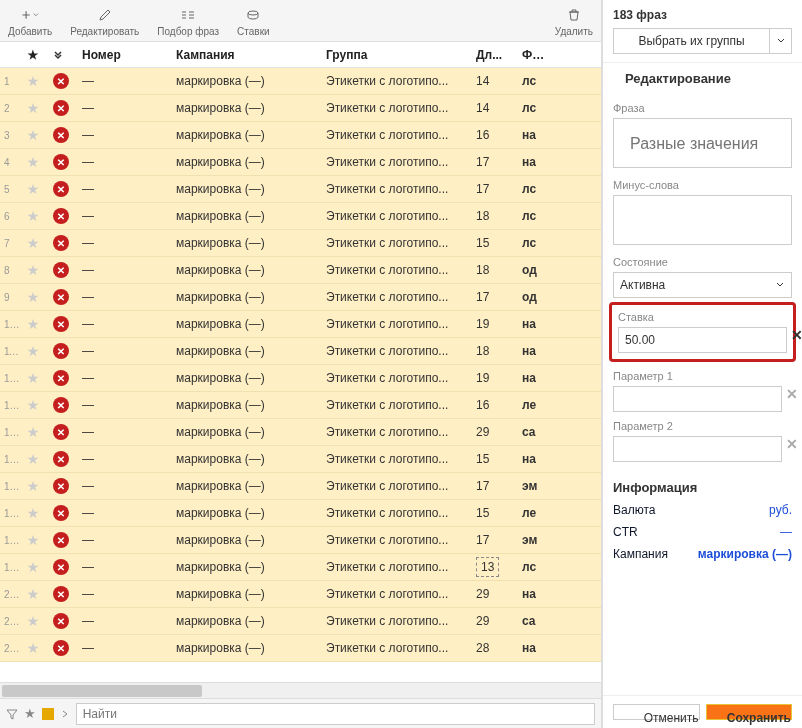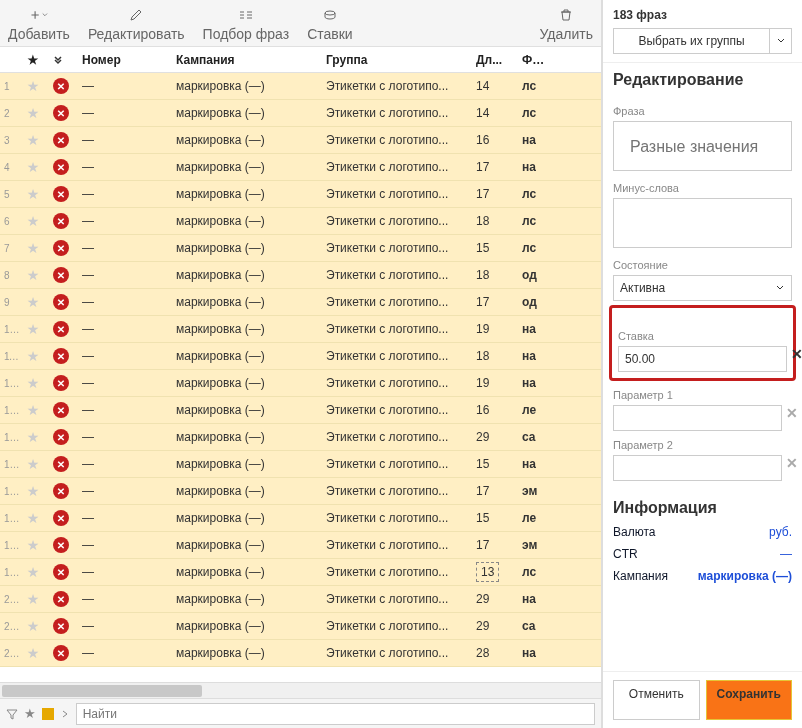--- a/index.html
+++ b/index.html
@@ -5,21 +5,21 @@
 *{box-sizing:border-box;margin:0;padding:0;font-family:Arial,Helvetica,sans-serif;font-size:12px;color:#333}
 body{background:#f5f5f5;width:802px;height:728px;overflow:hidden;position:relative}
 .main{display:flex;height:100%}
 .left{flex:1;display:flex;flex-direction:column;border-right:1px solid #ddd;background:#fff;min-width:0}
 .right{width:200px;background:#fff;display:flex;flex-direction:column;border-left:1px solid #ddd}
 
 
 .toolbar{display:flex;align-items:flex-end;padding:6px 8px 4px;border-bottom:1px solid #e0e0e0;background:#f5f5f5;gap:18px}
 .tb-item{display:flex;flex-direction:column;align-items:center;gap:2px;cursor:pointer}
 .tb-item .ic{width:18px;height:18px;display:flex;align-items:center;justify-content:center;color:#666}
-.tb-item .lbl{font-size:14px;color:#666}
+.tb-item .lbl{font-size:10px;color:#666}
 .tb-spacer{flex:1}
 .tb-plus{display:flex;align-items:center;gap:2px}
 
 
 .hdr{display:flex;align-items:center;border-bottom:1px solid #e0e0e0;background:#fff;height:26px}
 .hdr .cell{padding:4px 6px;font-weight:bold;font-size:12px;color:#222;overflow:hidden;text-overflow:ellipsis;white-space:nowrap}
 .c-n{width:20px;text-align:center}
 .c-star{width:26px;text-align:center}
 .c-stat{width:30px;text-align:center}
 .c-num{width:94px}
@@ -44,35 +44,35 @@
 .filterbar{height:30px;background:#f5f5f5;border-top:1px solid #ddd;display:flex;align-items:center;padding:0 6px;gap:6px}
 .filterbar .ic{color:#888;font-size:13px}
 .filterbar .gold{width:12px;height:12px;background:#e6a800}
 .search{flex:1;border:1px solid #ccc;height:22px;padding:0 6px;background:#fff}
 
 
 .r-head{padding:8px 10px 6px;font-weight:bold;font-size:12px}
 .r-sel{padding:0 10px 8px;display:flex;gap:0}
 .r-sel .btn{flex:1;border:1px solid #ccc;background:#fff;height:26px;padding:0 8px;text-align:center;line-height:24px;font-size:12px}
 .r-sel .dd{width:22px;border:1px solid #ccc;border-left:none;background:#fff;display:flex;align-items:center;justify-content:center}
-.r-section-title{padding:8px 10px 4px;font-weight:bold;font-size:16px;border-top:1px solid #eee}
+.r-section-title{padding:8px 22px 4px;font-weight:bold;font-size:13px;border-top:1px solid #eee}
 .r-body{padding:4px 10px 8px;overflow-y:auto;flex:1}
 .field-lbl{color:#888;font-size:11px;margin:8px 0 4px}
 .ta{width:100%;border:1px solid #ccc;height:50px;resize:none;padding:16px;font-size:16px;color:#888}
 .sel{width:100%;border:1px solid #ccc;height:26px;padding:8px 6px;background:#fff;display:flex;align-items:center;justify-content:space-between}
 .inp-wrap{display:flex;gap:4px}
 .inp{flex:1;border:1px solid #ccc;height:26px;padding:0 6px;background:#fff;font-size:12px}
 .clr{font-size:14px;color:#333;cursor:pointer;font-weight:bold}
 .clr.gray{color:#aaa}
 .highlight{border:3px solid #c41e1e;border-radius:4px;padding:6px;margin:4px -4px}
 .info-row{display:flex;justify-content:space-between;padding:4px 0;font-size:11px}
 .info-row .k{color:#0f172a}
 .info-row .v{color:#1d4ed8}
 .r-footer{padding:8px 10px;border-top:1px solid #eee;display:flex;gap:6px}
-.r-footer .btn{flex:1;height:40px;border:1px solid #ccc;background:#fff;text-align:center;line-height:26px;cursor:pointer}
+.r-footer .btn{flex:1;height:16px;border:1px solid #ccc;background:#fff;text-align:right;line-height:26px;cursor:pointer}
 .r-footer .btn.primary{background:#f97316;border-color:#e6c436;font-weight:bold}
 
 svg{display:block}
 </style>
 </head>
 <body>
 
 <div class="main">
   <div class="left">
 
@@ -403,21 +403,21 @@
 
       <div class="field-lbl">Состояние</div>
       <div class="sel">
         <span>Активна</span>
         <svg width="10" height="10" viewBox="0 0 10 10">
             <path d="M2 3l3 3 3-3" stroke="#333" fill="none"></path>
           </svg>
       </div>
 
       <div class="highlight">
-        <div class="field-lbl" style="margin-top:16px">Ставка</div>
+        <div class="field-lbl" style="margin-top:0">Ставка</div>
         <div class="inp-wrap">
           <input class="inp" value="50.00" style="">
           <span class="clr">✕</span>
         </div>
       </div>
 
       <div class="field-lbl">Параметр 1</div>
       <div class="inp-wrap">
         <input class="inp" style="">
         <span class="clr gray">✕</span>

